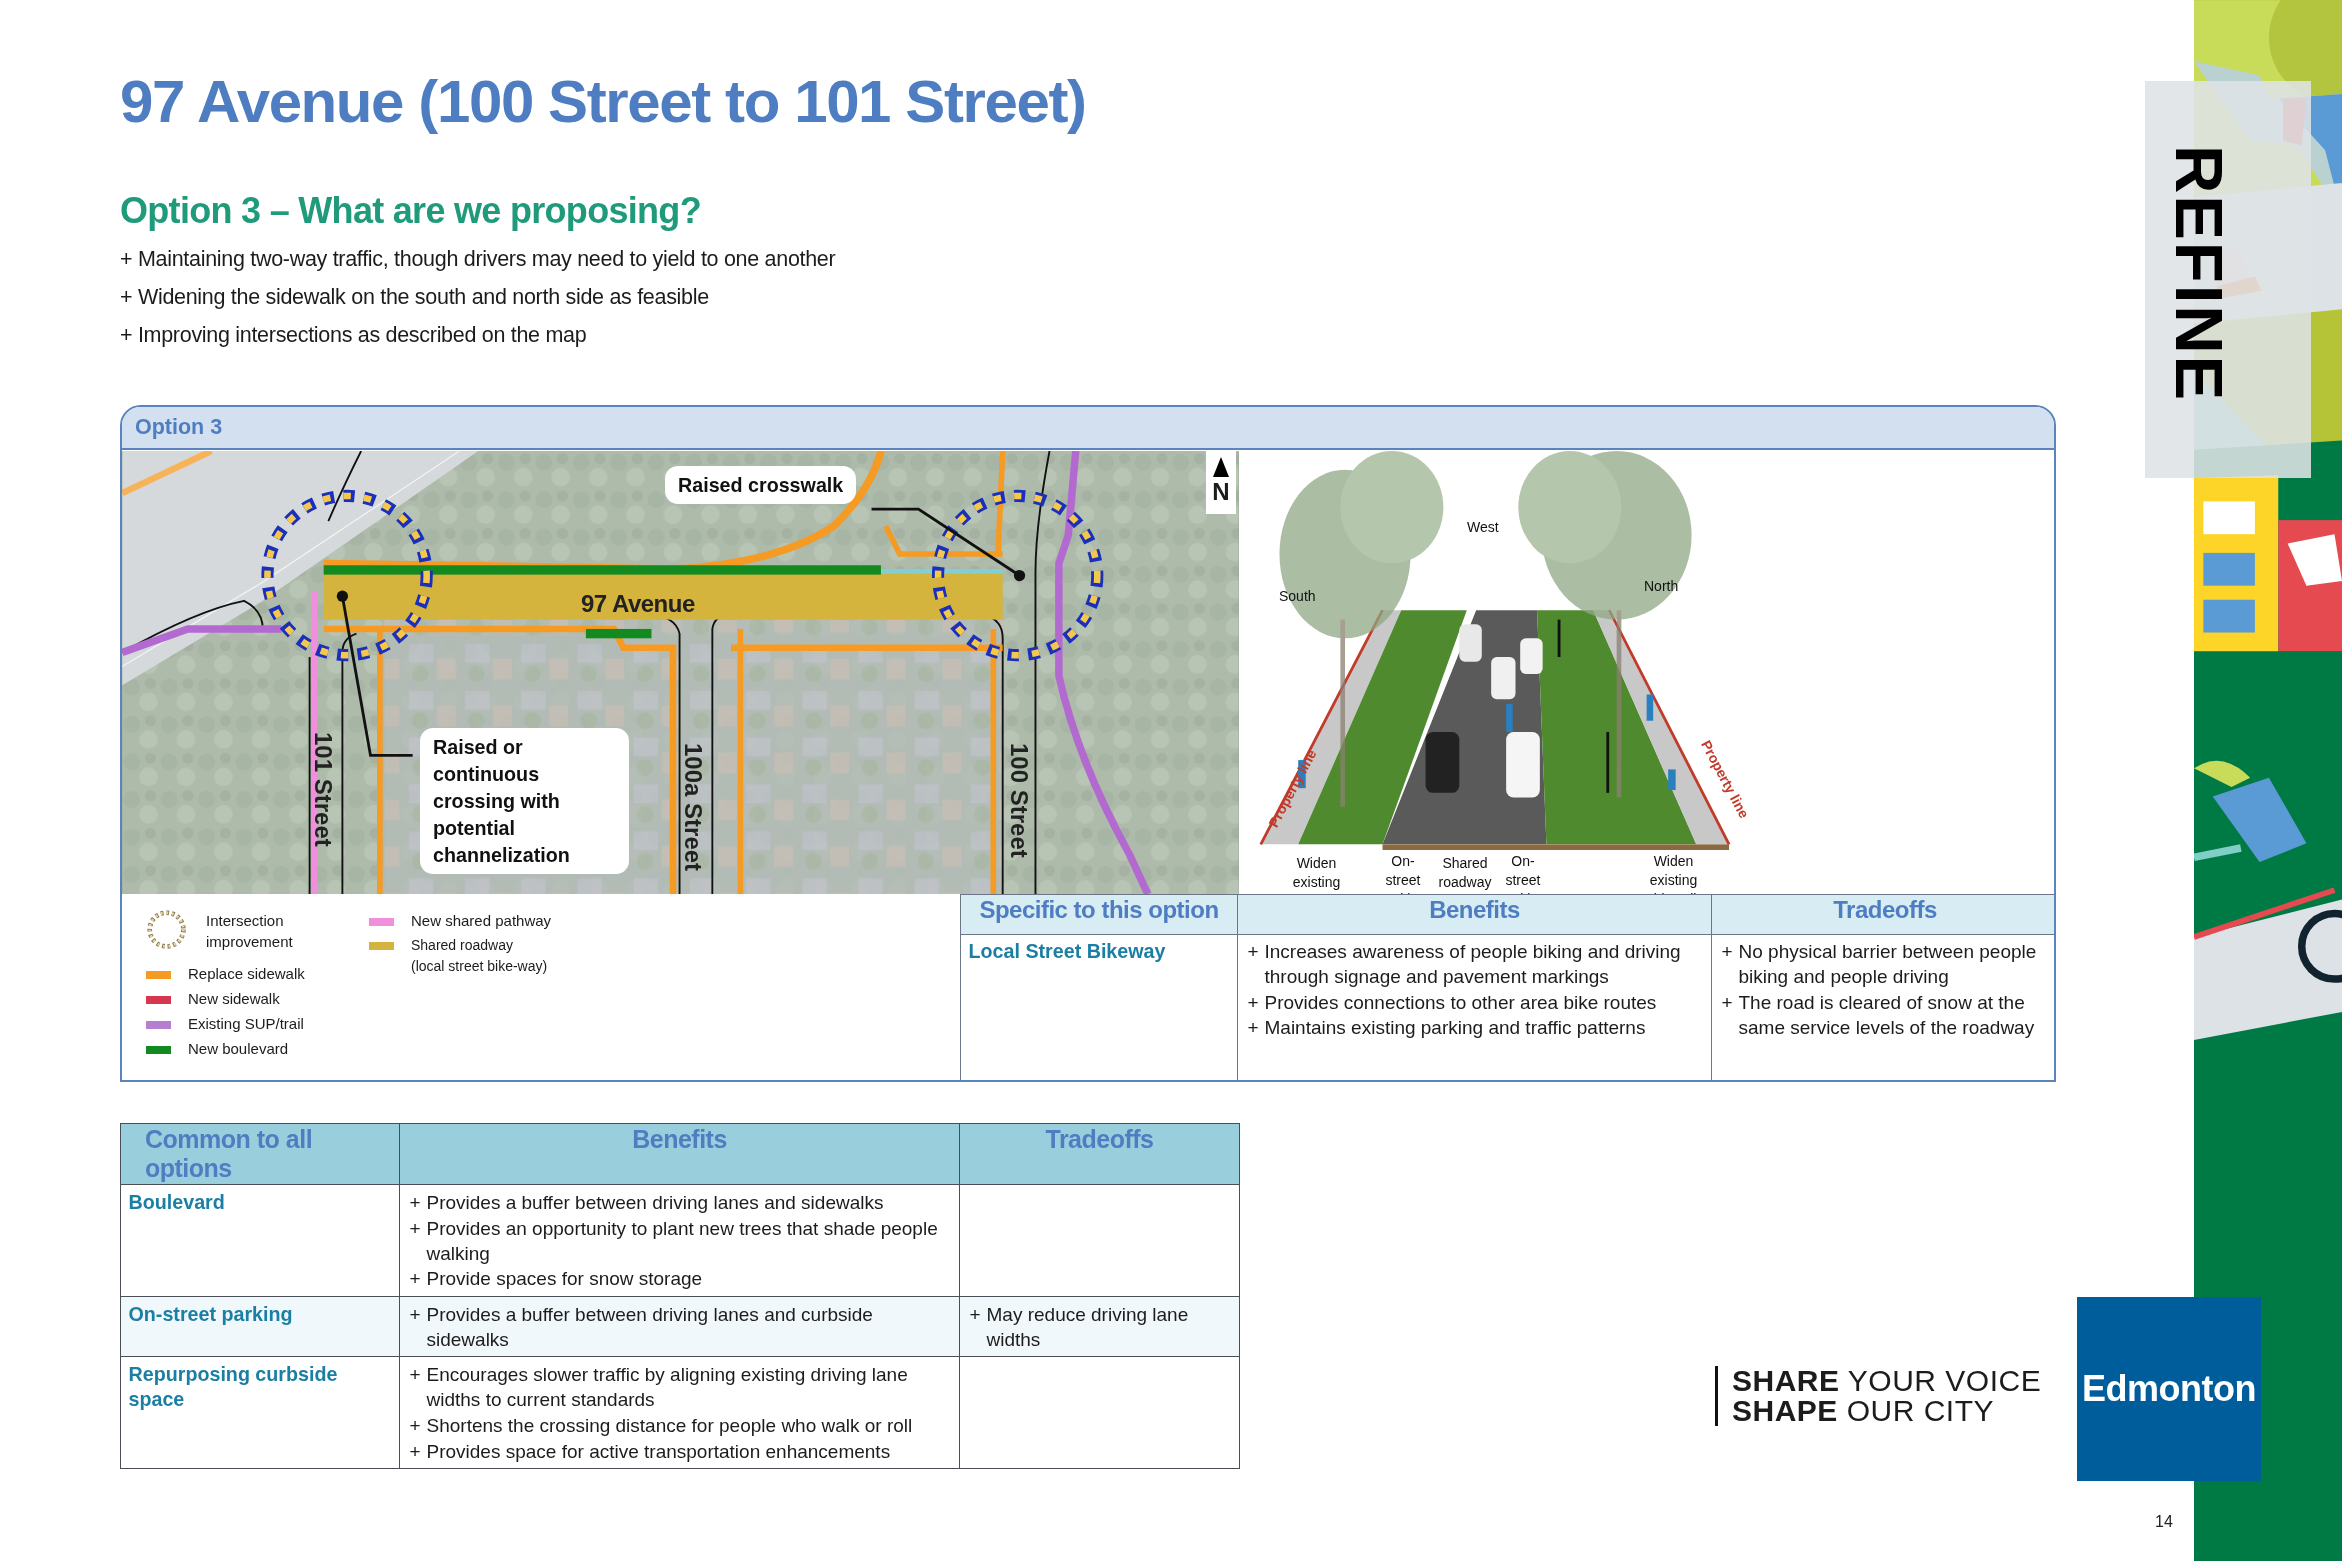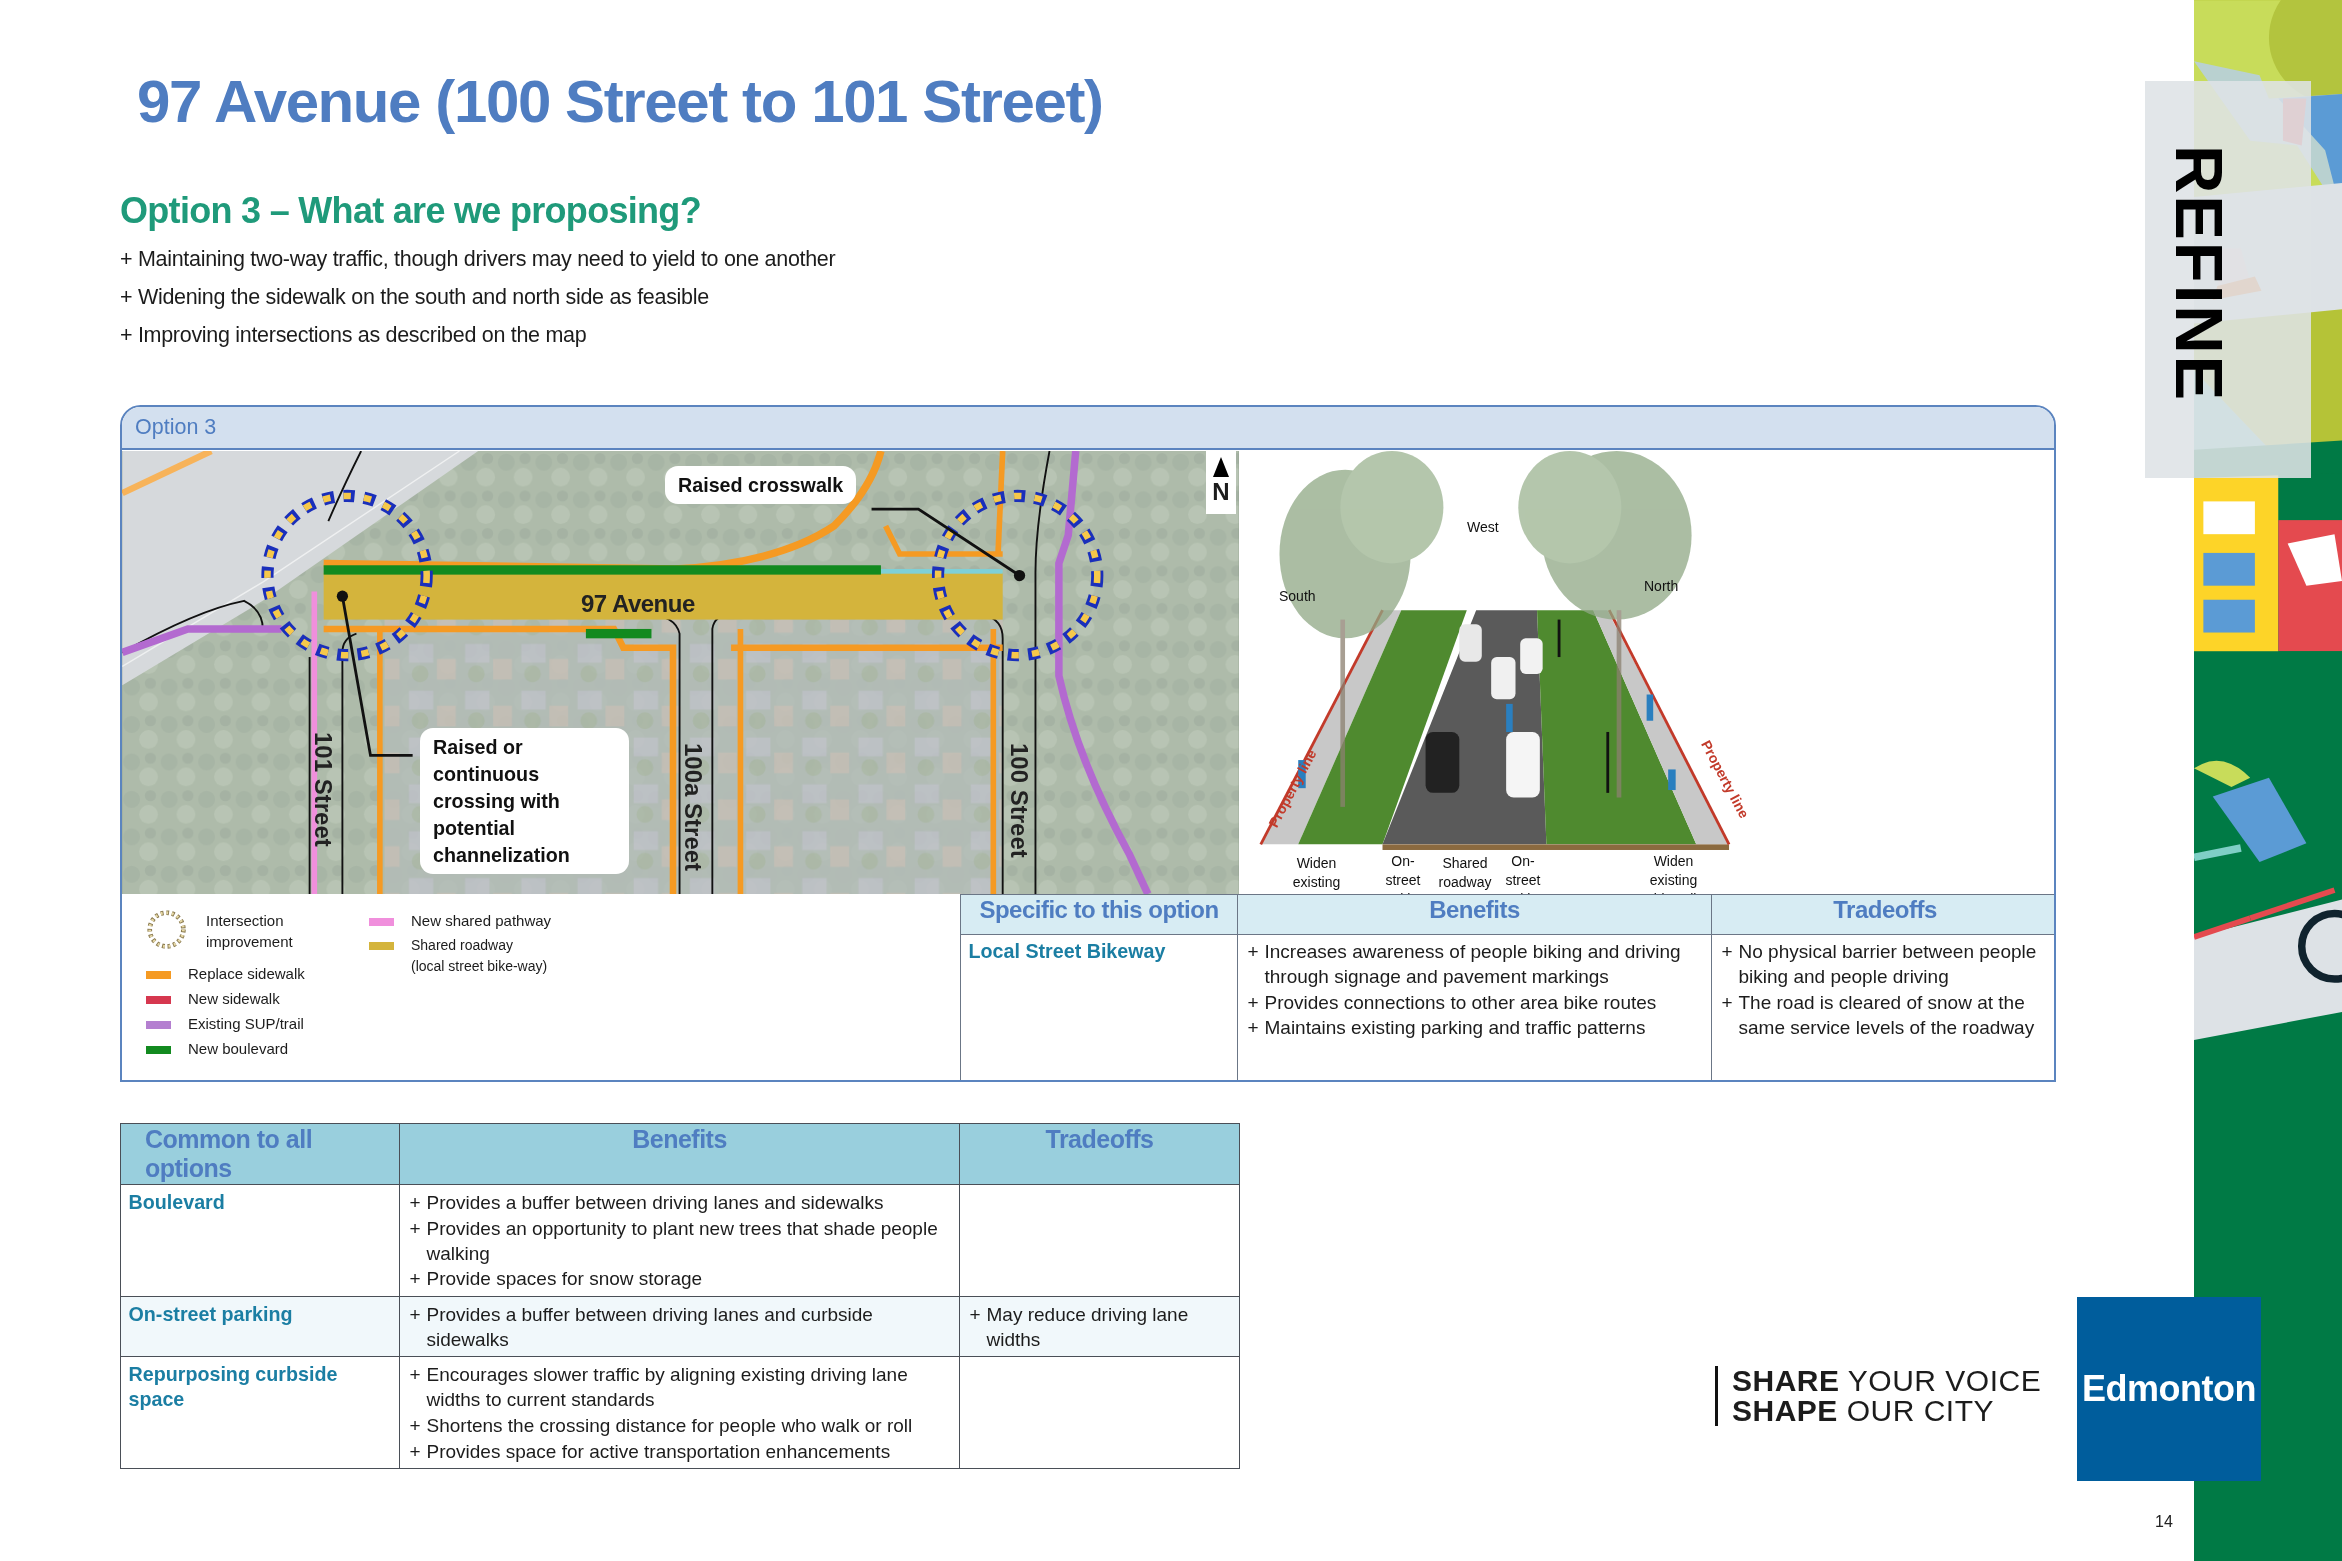--- a/index.html
+++ b/index.html
@@ -1,29 +1,29 @@
 <!DOCTYPE html>
 <html style="font-size:15px"><head>
 <meta charset="utf-8">
 <style>
   html, body { margin:0; padding:0; }
   body { width:2342px; height:1562px; position:relative; background:#ffffff; overflow:hidden;
          font-family:"Liberation Sans", "DejaVu Sans", sans-serif; color:#1c1c1c; }
   .abs { position:absolute; }
 
   
-  #page-title { left:137px; top:67px; font-size:60px; font-weight:700; color:#4f7dc1; letter-spacing:-1.4px; white-space:nowrap; }
+  #page-title { left:120px; top:67px; font-size:60px; font-weight:700; color:#4f7dc1; letter-spacing:-1.4px; white-space:nowrap; }
   #section-title { left:120px; top:190px; font-size:36px; font-weight:700; color:#1f9a7a; letter-spacing:-0.7px; white-space:nowrap; }
   .bullet-list { left:120px; top:240px; margin:0; padding:0; list-style:none; }
   .bullet-list li { font-size:21.5px; line-height:38px; white-space:nowrap; letter-spacing:-0.3px; }
 
   
   .option-box { left:120px; top:405px; width:1936px; height:677px; border:2.8px solid #5b84bf; border-radius:20.6px 20.6px 0 0; box-sizing:border-box; overflow:hidden; background:#fff; }
   .option-header { position:absolute; left:0; top:0; right:0; height:41px; background:#d3e0ef; border-bottom:2.8px solid #5b84bf; }
-  .option-header span { position:absolute; left:13px; top:7.5px; font-size:21.5px; font-weight:400; color:#4f7dc1; }
+  .option-header span { position:absolute; left:13px; top:7.5px; font-size:21.5px; font-weight:700; color:#4f7dc1; }
 
   
   .map { position:absolute; left:0; top:44px; width:1117px; height:443px; background:#8e9e8a; overflow:hidden; }
   .north { position:absolute; left:1084px; top:44px; width:30px; height:63px; background:#fff; text-align:center; }
   .north .arrow { width:0; height:0; border-left:8.4px solid transparent; border-right:8.4px solid transparent; border-bottom:20.6px solid #000; margin:5.6px auto 3.7px; }
   .north .n { font-size:24px; font-weight:700; line-height:24px; }
 
   .callout { position:absolute; background:#fff; border-radius:13px; font-size:19.7px; line-height:27px; padding:5.6px 13px; color:#111;font-weight:bold; }
 
   

